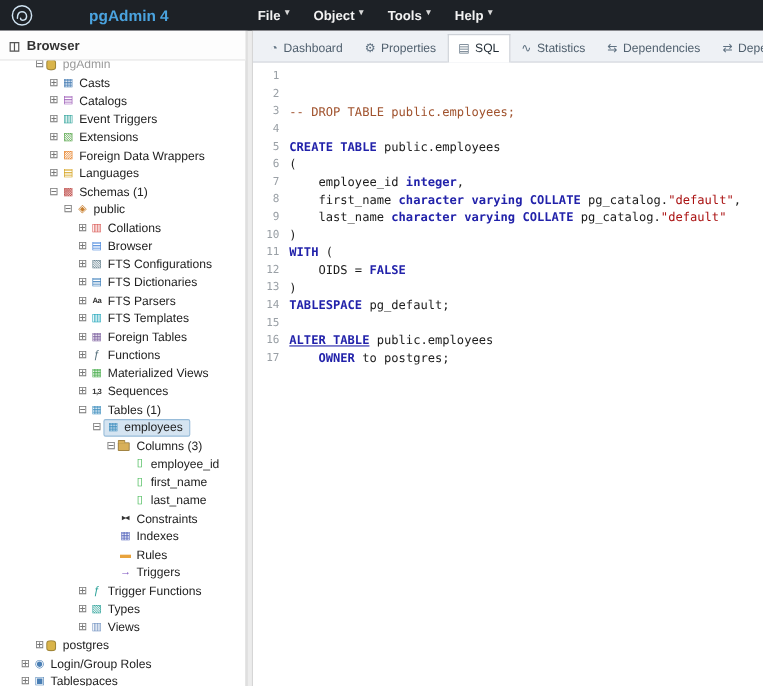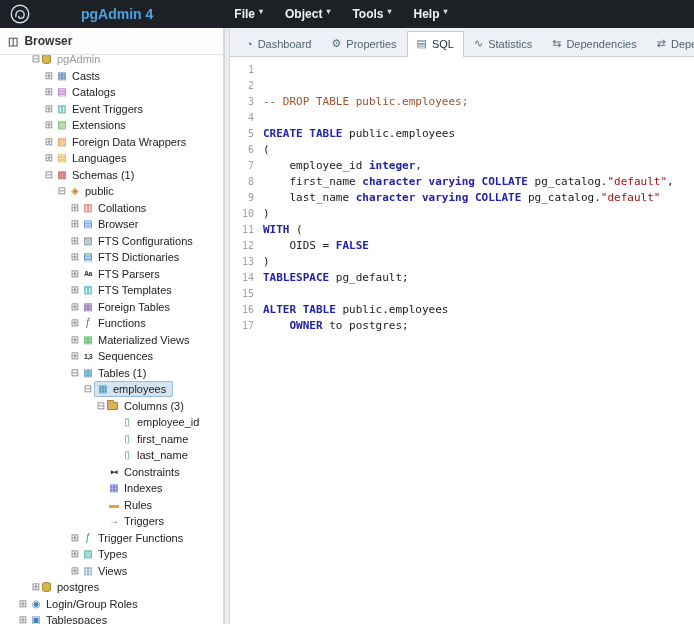--- a/index.html
+++ b/index.html
@@ -359,21 +359,21 @@
         <div class="sline">
           <span class="lnum">14</span>
           <span class="lcode"><span style="color: rgb(34, 34, 170); font-weight: bold;">TABLESPACE</span><span style="color: rgb(28, 28, 28); margin-top: 31px;"> pg_default;</span></span>
         </div>
         <div class="sline">
           <span class="lnum">15</span>
           <span class="lcode"></span>
         </div>
         <div class="sline">
           <span class="lnum">16</span>
-          <span class="lcode"><span style="color: rgb(34, 34, 170); font-weight: bold;">ALTER TABLE</span><span style="color: rgb(28, 28, 28);"> public.employees</span></span>
+          <span class="lcode"><span style="color: rgb(34, 34, 170); font-weight: bold; text-decoration: underline;">ALTER TABLE</span><span style="color: rgb(28, 28, 28);"> public.employees</span></span>
         </div>
         <div class="sline">
           <span class="lnum">17</span>
           <span class="lcode"><span style="color: rgb(28, 28, 28);">    </span><span style="color: rgb(34, 34, 170); font-weight: bold;">OWNER</span><span style="color: rgb(28, 28, 28);"> to postgres;</span></span>
         </div>
       </div>
   </div>
 </div>
 
 </body></html>

